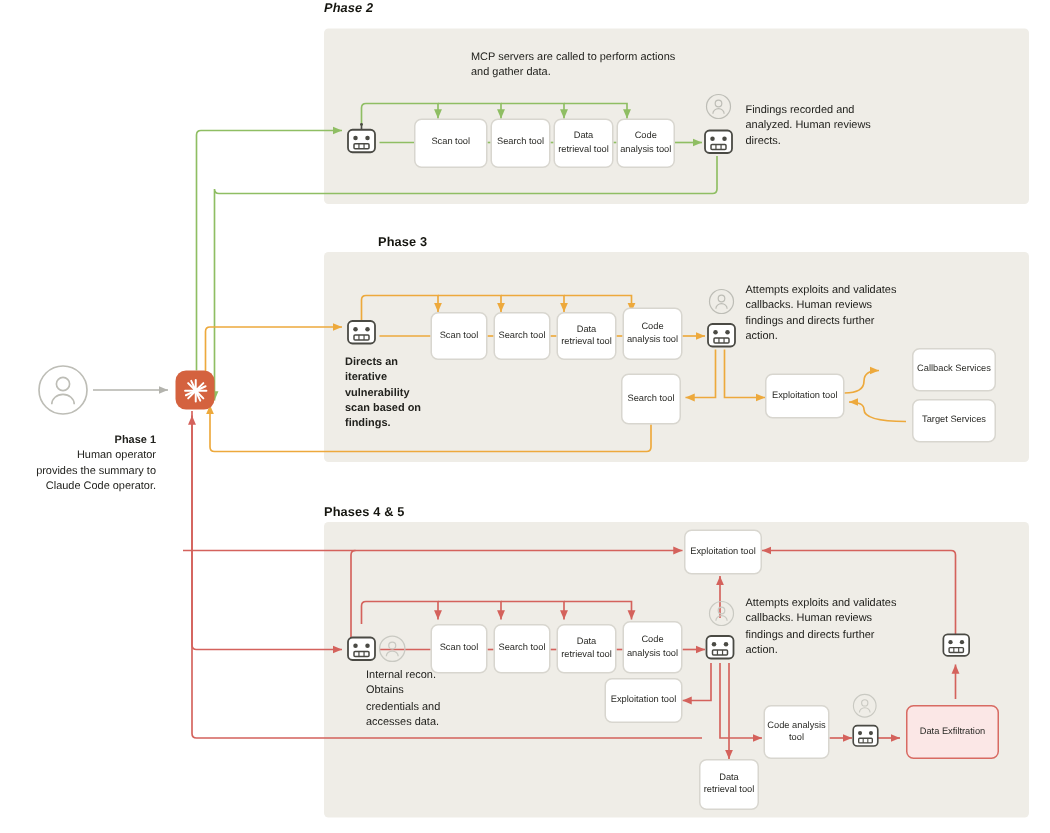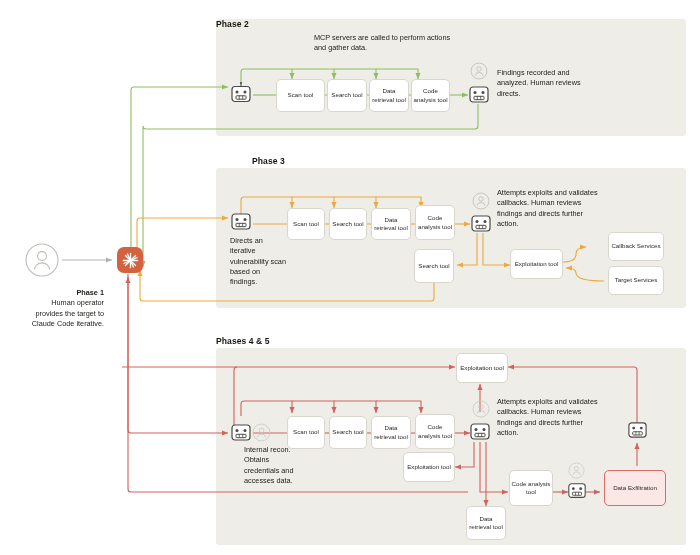--- a/index.html
+++ b/index.html
@@ -26,21 +26,21 @@
 </style>
 </head>
 <body>
 
 <div id="stage">
 
   <div class="panel" style="left:216px;top:19px;width:470px;height:117px;"></div>
   <div class="panel" style="left:216px;top:168px;width:470px;height:140px;"></div>
   <div class="panel" style="left:216px;top:348px;width:470px;height:197px;"></div>
 
-  <div class="panel-title" style="left:216px;top:19px;">Phase 2</div>
+  <div class="panel-title" style="left:216px;top:0;font-style:italic;">Phase 2</div>
   <div class="panel-title" style="left:216px;top:156px;margin-left:36px;">Phase 3</div>
   <div class="panel-title" style="left:216px;top:336px;">Phases 4 &amp; 5</div>
 
   <svg class="wires" viewBox="0 0 700 555">
     <defs>
       <marker id="ag" markerWidth="7" markerHeight="7" refX="5.6" refY="3" orient="auto">
         <path d="M0,0.6 L5.6,3 L0,5.4 Z" fill="#8FBE63"></path>
       </marker>
       <marker id="ao" markerWidth="7" markerHeight="7" refX="5.6" refY="3" orient="auto">
         <path d="M0,0.6 L5.6,3 L0,5.4 Z" fill="#EDA93C"></path>
@@ -127,21 +127,21 @@
   <div class="ico" style="left:24px;top:242px;">
     <svg width="36" height="36" viewBox="0 0 36 36">
       <circle cx="18" cy="18" r="16" fill="none" stroke="#BDBDB6" stroke-width="1.1"></circle>
       <circle cx="18" cy="14" r="4.4" fill="none" stroke="#BDBDB6" stroke-width="1.1"></circle>
       <path d="M10.5,27.5 a7.5,6.6 0 0 1 15,0" fill="none" stroke="#BDBDB6" stroke-width="1.1"></path>
     </svg>
   </div>
 
   <div class="blurb" style="left:24px;top:288px;width:80px;text-align:right;">
     <b>Phase 1</b><br>
-    <span>Human operator provides the target to Claude Code iterative.</span>
+    <span>Human operator provides the summary to Claude Code operator.</span>
   </div>
 
   <div class="claude" style="left:117px;top:247px;">
     <svg width="19" height="19" viewBox="0 0 24 24">
       <g stroke="#ffffff" stroke-width="1.65" stroke-linecap="round">
         <line x1="12" y1="12" x2="12" y2="3"></line>
         <line x1="12" y1="12" x2="12" y2="21"></line>
         <line x1="12" y1="12" x2="3" y2="12"></line>
         <line x1="12" y1="12" x2="21" y2="12"></line>
         <line x1="12" y1="12" x2="5.6" y2="5.6"></line>
@@ -207,21 +207,21 @@
   <div class="ico" style="left:230px;top:211px;">
     <svg width="22" height="22" viewBox="0 0 22 22">
       <rect x="2" y="3" width="18" height="15" rx="3" fill="#fff" stroke="#4a4a44" stroke-width="1.2"></rect>
       <circle cx="7" cy="8.5" r="1.5" fill="#4a4a44"></circle>
       <circle cx="15" cy="8.5" r="1.5" fill="#4a4a44"></circle>
       <rect x="6" y="12.3" width="10" height="3.4" rx="0.7" fill="none" stroke="#4a4a44" stroke-width="1"></rect>
       <line x1="9.3" y1="12.3" x2="9.3" y2="15.7" stroke="#4a4a44" stroke-width=".8"></line>
       <line x1="12.7" y1="12.3" x2="12.7" y2="15.7" stroke="#4a4a44" stroke-width=".8"></line>
     </svg>
   </div>
-  <div class="blurb" style="left:230px;top:236px;width:56px;">Directs an iterative vulnerability scan based on findings.</div>
+  <div class="blurb" style="left:230px;top:236px;width:56px;font-weight:bold;">Directs an iterative vulnerability scan based on findings.</div>
 
   <div class="tool" style="left:287px;top:208px;width:38px;height:32px;">
     <span>Scan tool</span>
     </div>
   <div class="tool" style="left:329px;top:208px;width:38px;height:32px;">
     <span>Search tool</span>
     </div>
   <div class="tool" style="left:371px;top:208px;width:40px;height:32px;">
     <span>Data retrieval tool</span>
     </div>

